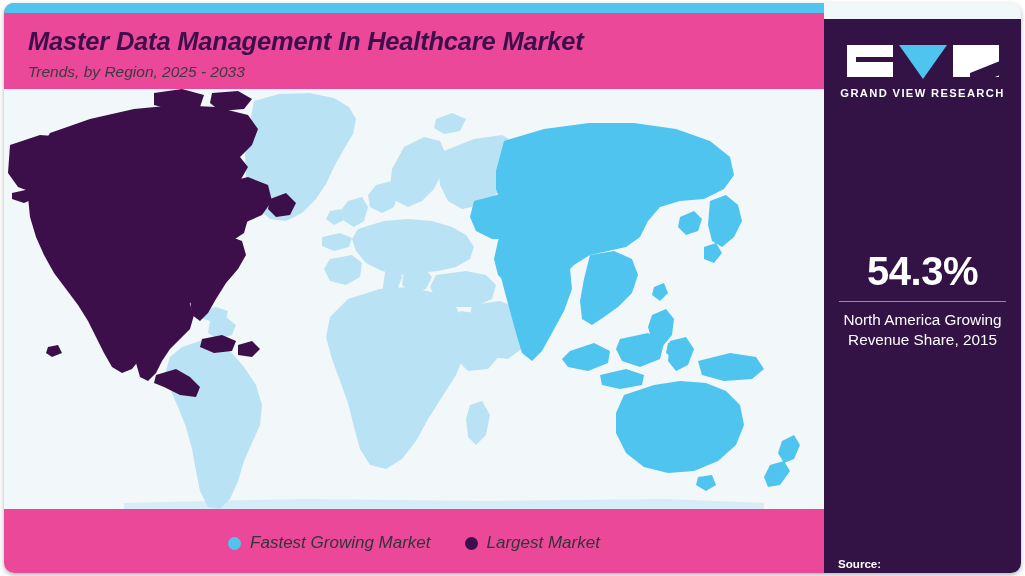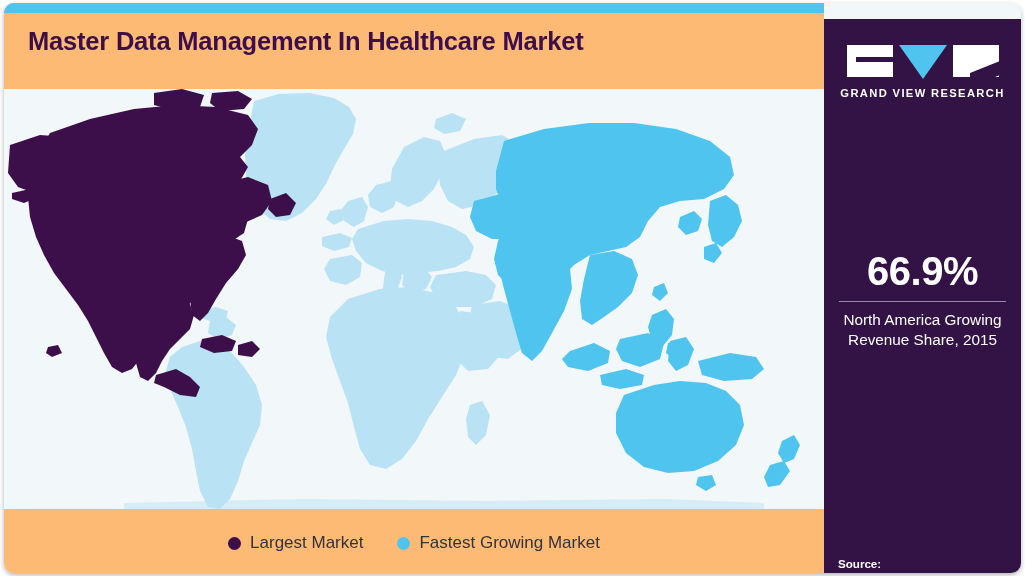--- a/index.html
+++ b/index.html
@@ -24,21 +24,22 @@
     box-shadow: 0 2px 5px rgba(0,0,0,0.30);
   }
 
   
   #map-panel {
     position: absolute;
     left: 0;
     top: 0;
     width: 820px;
     height: 570px;
-    background: #fdba74;
+    background: #ec4899;
+    font-style: italic;
   }
 
   #accent-bar {
     position: absolute;
     left: 0;
     top: 0;
     width: 820px;
     height: 10px;
     background: #4fc4ef;
   }
@@ -223,20 +224,21 @@
 <body>
 
 <div id="card">
 
   <div id="map-panel">
 
     <div id="accent-bar"></div>
 
     <div id="title-block">
       <h1 id="chart-title">Master Data Management In Healthcare Market</h1>
+      <p id="chart-subtitle">Trends, by Region, 2025 - 2033</p>
     </div>
 
     <div id="map-wrap">
       <svg viewBox="0 0 820 420" preserveAspectRatio="xMidYMid meet">
         <rect x="0" y="0" width="820" height="420" fill="#f2f7fa"></rect>
 
         <g fill="#b9e3f4">
 
           <path d="M250 12 L275 5 L305 4 L330 9 L345 18 L352 30 L349 45 L340 60 L330 78 L322 95 L312 110 L298 124 L282 132 L266 130 L254 120 L246 104 L242 86 L241 66 L244 44 Z"></path>
 
@@ -335,43 +337,43 @@
           <path d="M44 258 L54 256 L58 264 L48 268 L42 264 Z"></path>
 
           <path d="M150 4 L178 0 L200 6 L196 18 L172 22 L150 16 Z"></path>
           <path d="M208 4 L234 2 L248 10 L240 20 L216 22 L206 14 Z"></path>
         </g>
       </svg>
     </div>
 
     <div id="legend">
       <div class="legend-item">
+        <span class="legend-dot" style="background:#4fc4ef"></span>
+        <span class="legend-label">Fastest Growing Market</span>
+      </div>
+      <div class="legend-item">
         <span class="legend-dot" style="background:#3c0f4a"></span>
         <span class="legend-label">Largest Market</span>
-      </div>
-      <div class="legend-item">
-        <span class="legend-dot" style="background:#4fc4ef"></span>
-        <span class="legend-label">Fastest Growing Market</span>
       </div>
     </div>
   </div>
 
   <div id="side-panel">
 
     <div id="logo-block">
       <div id="logo-marks">
         <span class="logo-g"></span>
         <span class="logo-v"></span>
         <span class="logo-r"></span>
       </div>
       <div id="logo-wordmark">GRAND VIEW RESEARCH</div>
     </div>
 
     <div id="stat-block">
-      <div id="stat-value">66.9%</div>
+      <div id="stat-value">54.3%</div>
       <div id="stat-divider"></div>
       <div class="stat-caption-line">North America Growing</div>
       <div class="stat-caption-line">Revenue Share, 2015</div>
     </div>
 
     <div id="source-block">
       <div id="source-label">Source:</div>
     </div>
   </div>
 

